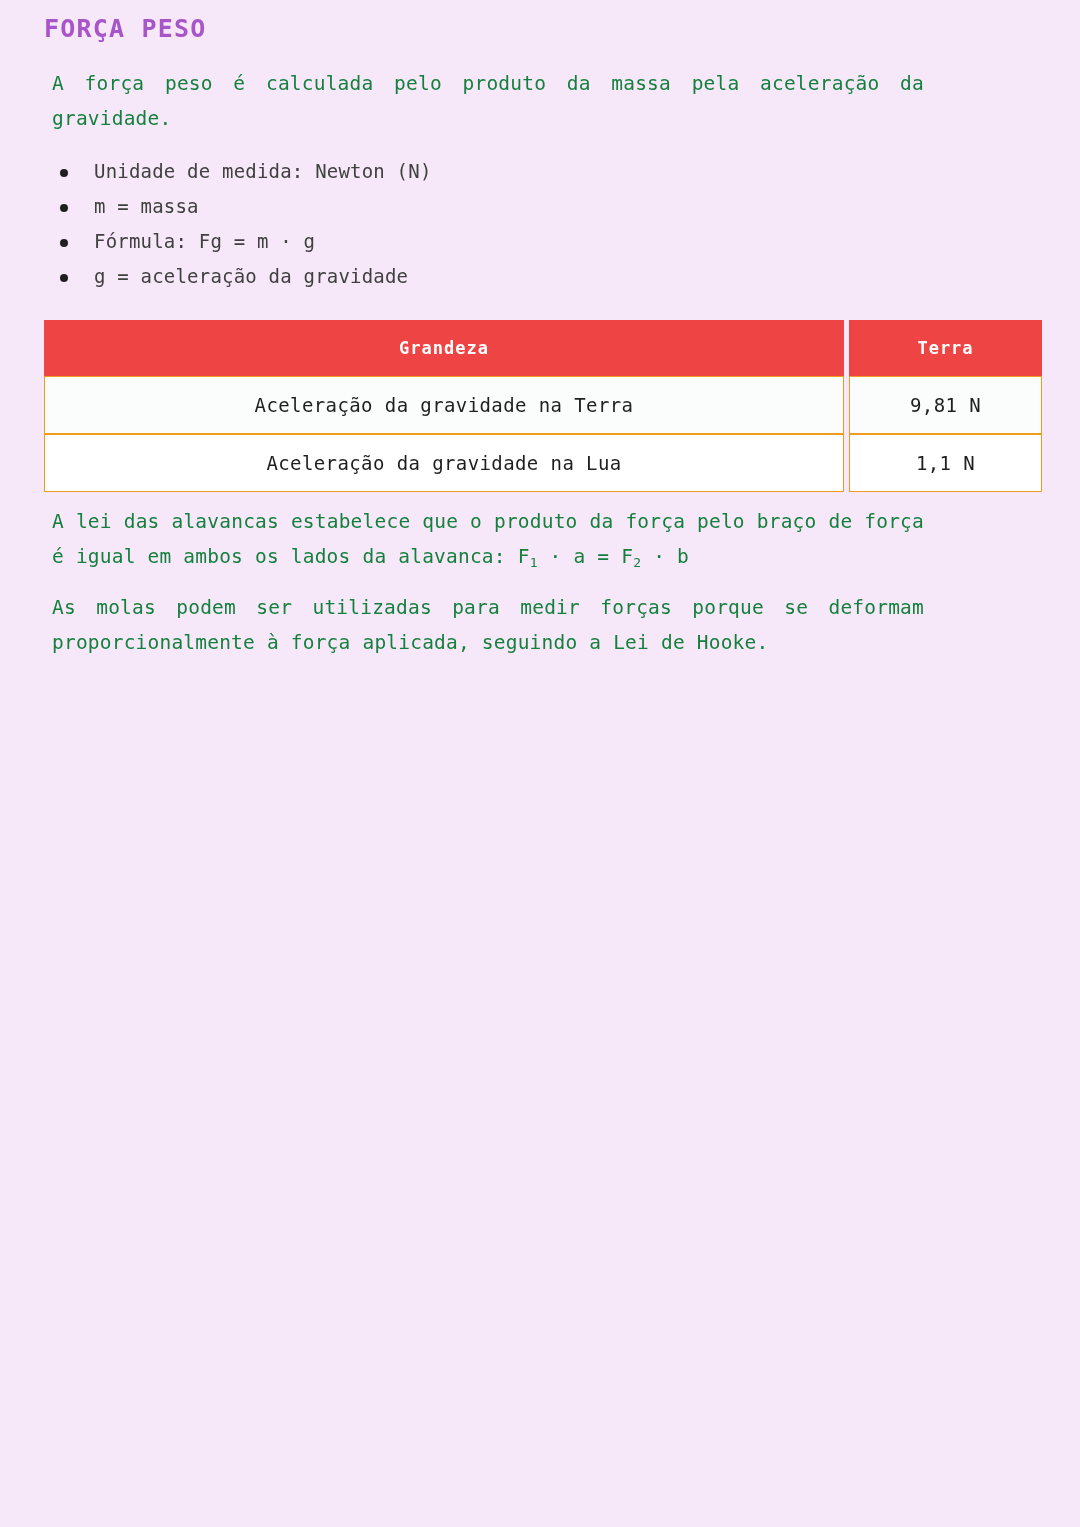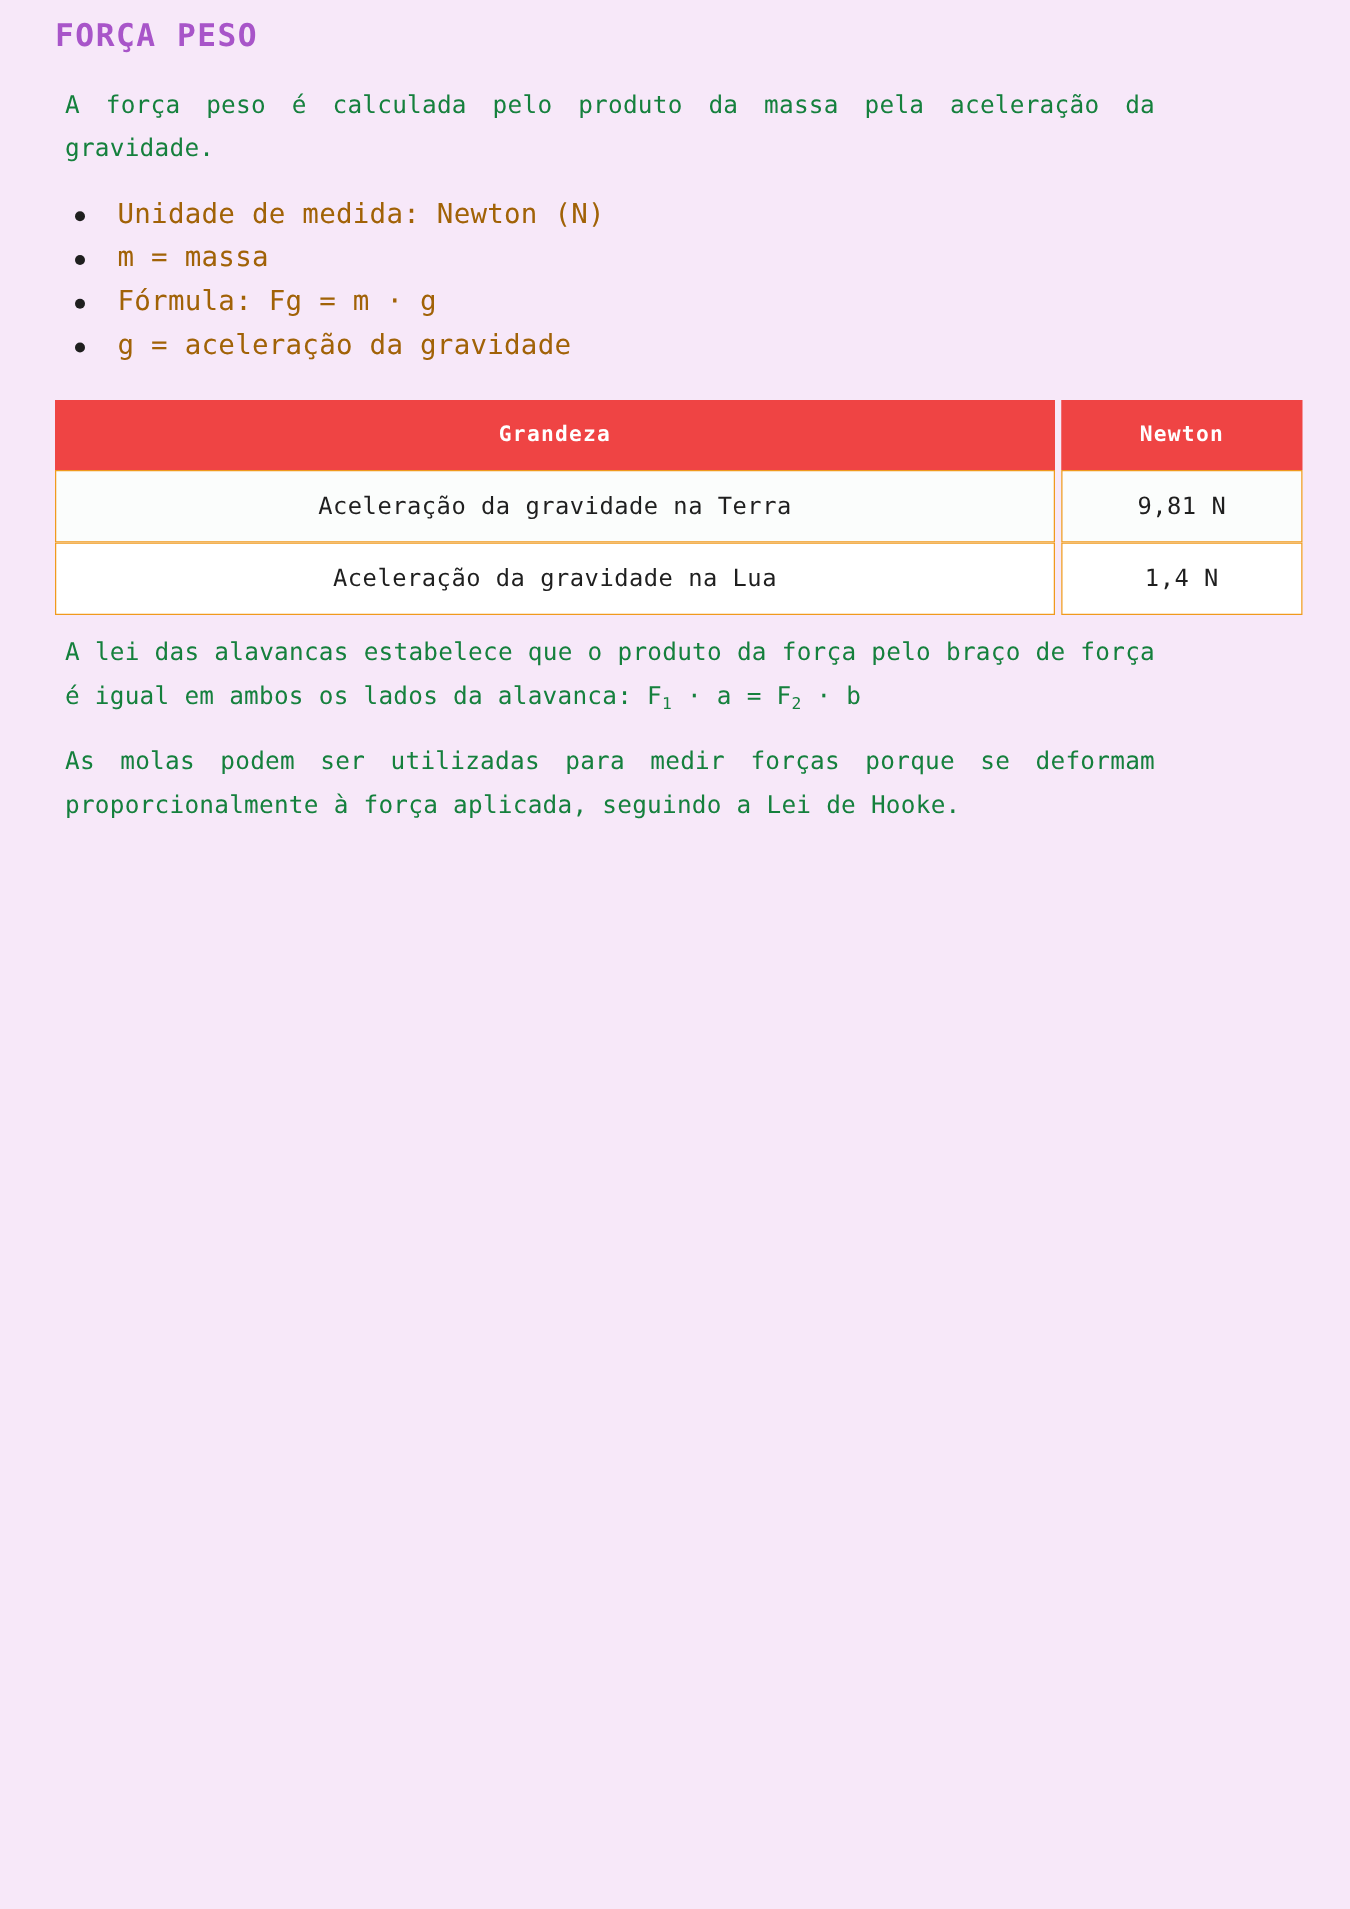--- a/index.html
+++ b/index.html
@@ -43,24 +43,24 @@
     text-align: justify;
     text-align-last: left;
   }
   ul.bullets {
     list-style: none;
     margin: 18px 0 22px 0;
     padding: 0 0 0 8px;
   }
   ul.bullets li {
     position: relative;
-    font-size: 22px;
+    font-size: 19px;
     line-height: 35px;
     padding-left: 42px;
-    color: #a16207;
+    color: #404040;
     letter-spacing: 0.2px;
   }
   ul.bullets li::before {
     content: "";
     position: absolute;
     left: 8px;
     top: 15px;
     width: 8px;
     height: 8px;
     border-radius: 50%;
@@ -127,31 +127,31 @@
     </ul>
 
     <table class="data-table">
       <colgroup>
         <col class="col-grandeza">
         <col class="col-valor">
       </colgroup>
       <thead>
         <tr>
           <th>Grandeza</th>
-          <th>Newton</th>
+          <th>Terra</th>
         </tr>
       </thead>
       <tbody>
         <tr class="row-odd">
           <td>Aceleração da gravidade na Terra</td>
           <td>9,81 N</td>
         </tr>
         <tr class="row-even">
           <td>Aceleração da gravidade na Lua</td>
-          <td>1,4 N</td>
+          <td>1,1 N</td>
         </tr>
       </tbody>
     </table>
     <div class="after-table-gap"></div>
   </section>
 
   <section>
 
     <p class="para"><span>A lei das alavancas estabelece que o produto da força pelo braço de força é igual em ambos os lados da alavanca: </span><span class="formula-line"><span>F</span><sub>1</sub><span> · a = </span><span>F</span><sub>2</sub><span> · b</span></span></p>
   </section>

